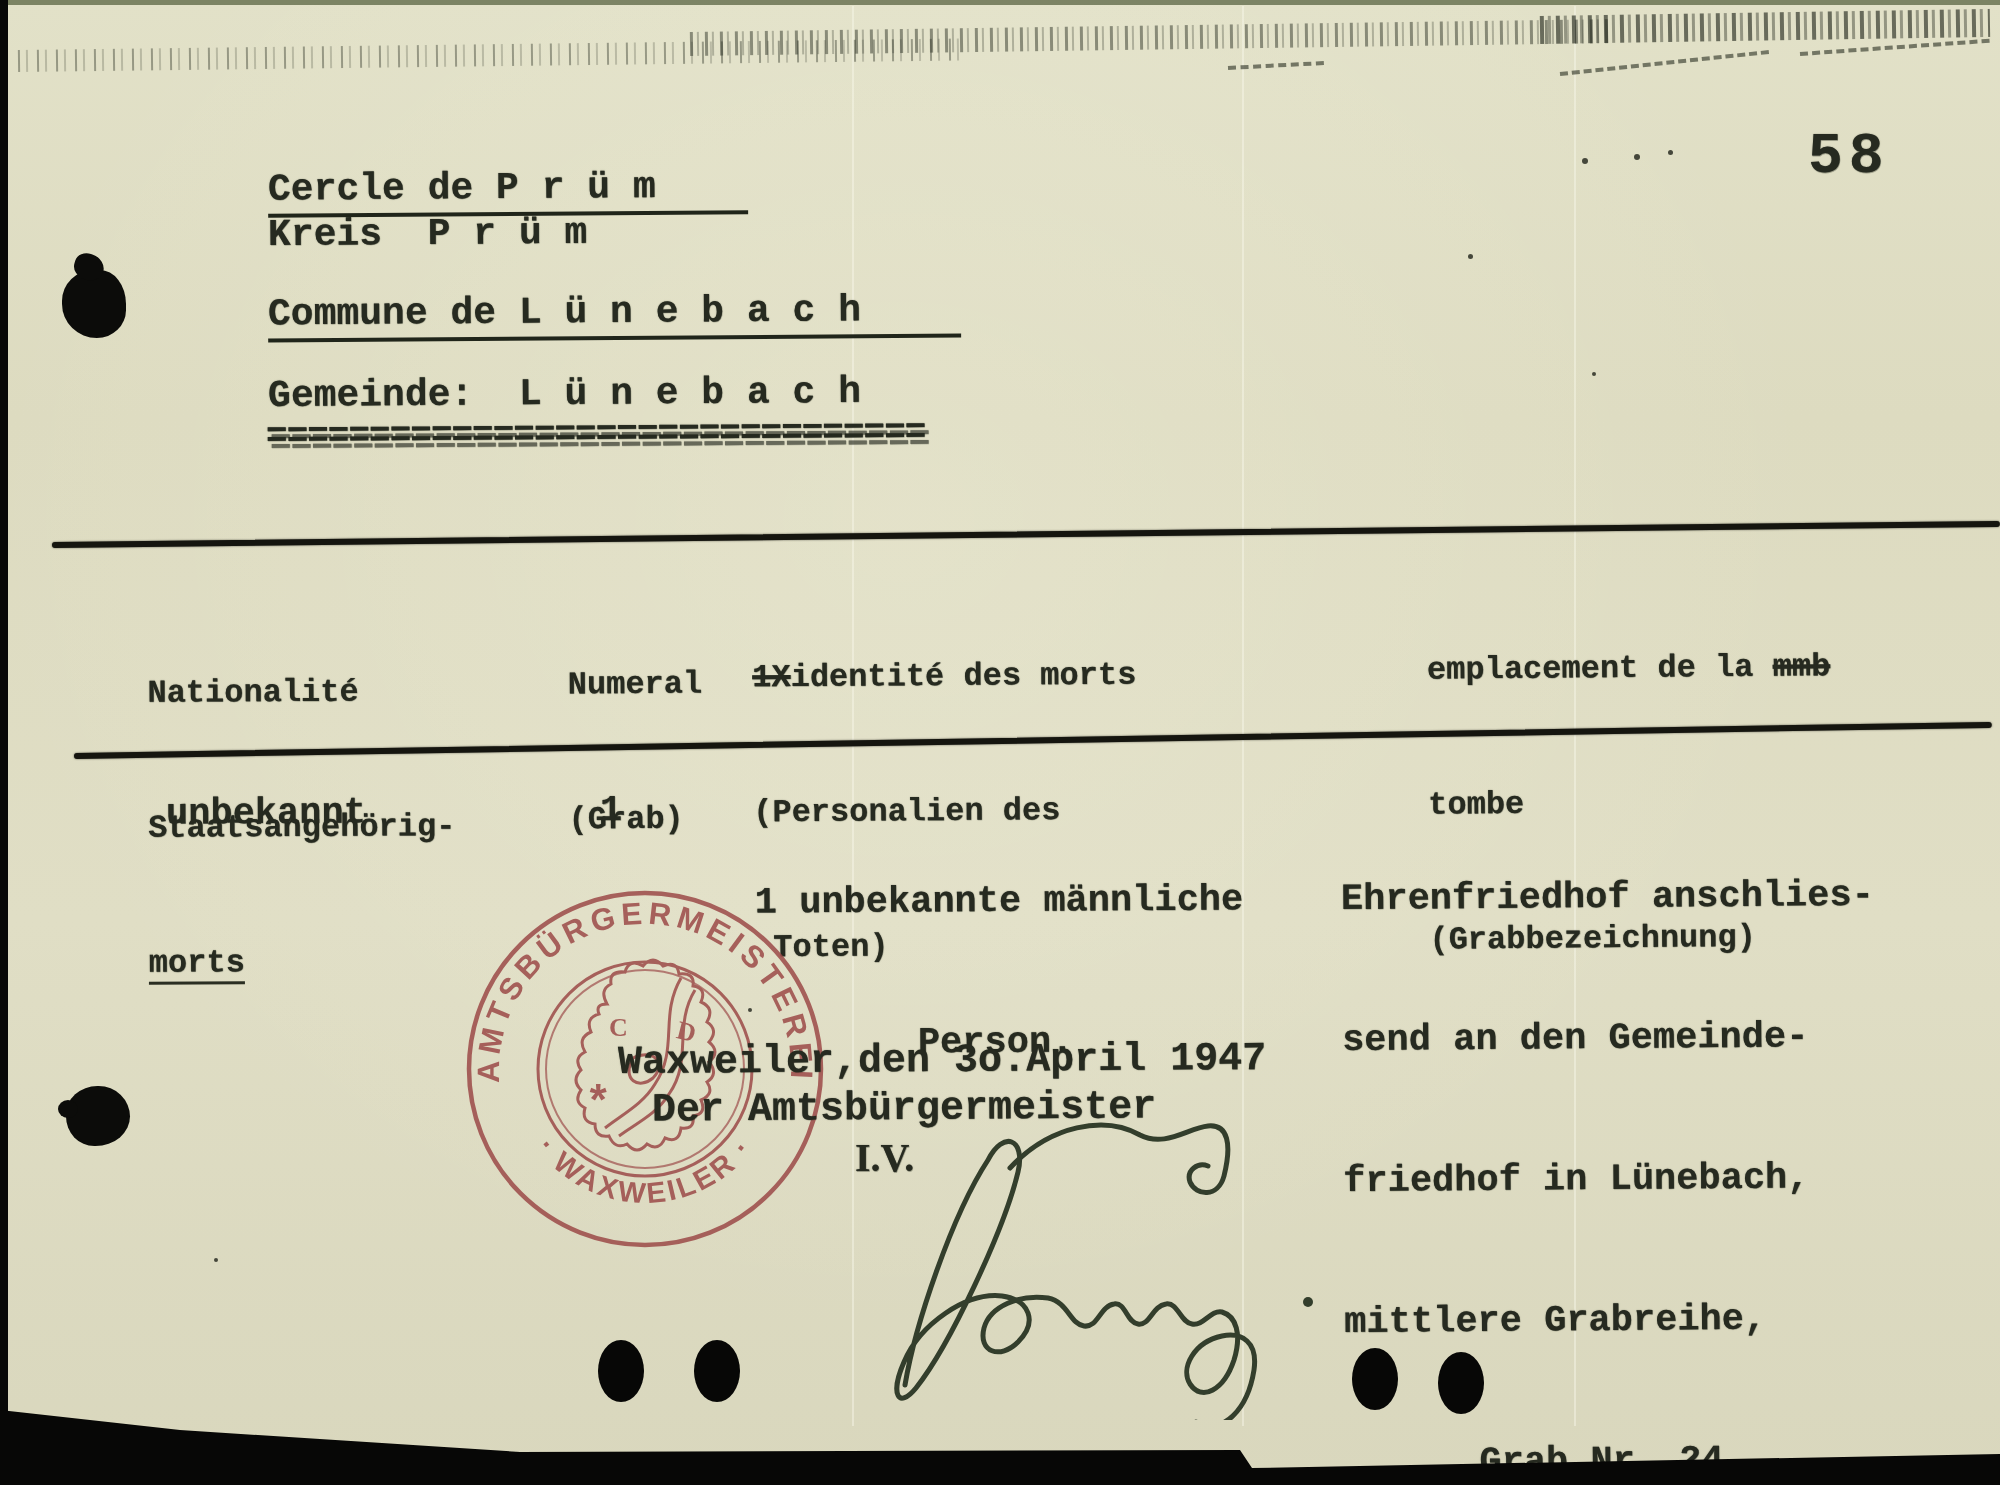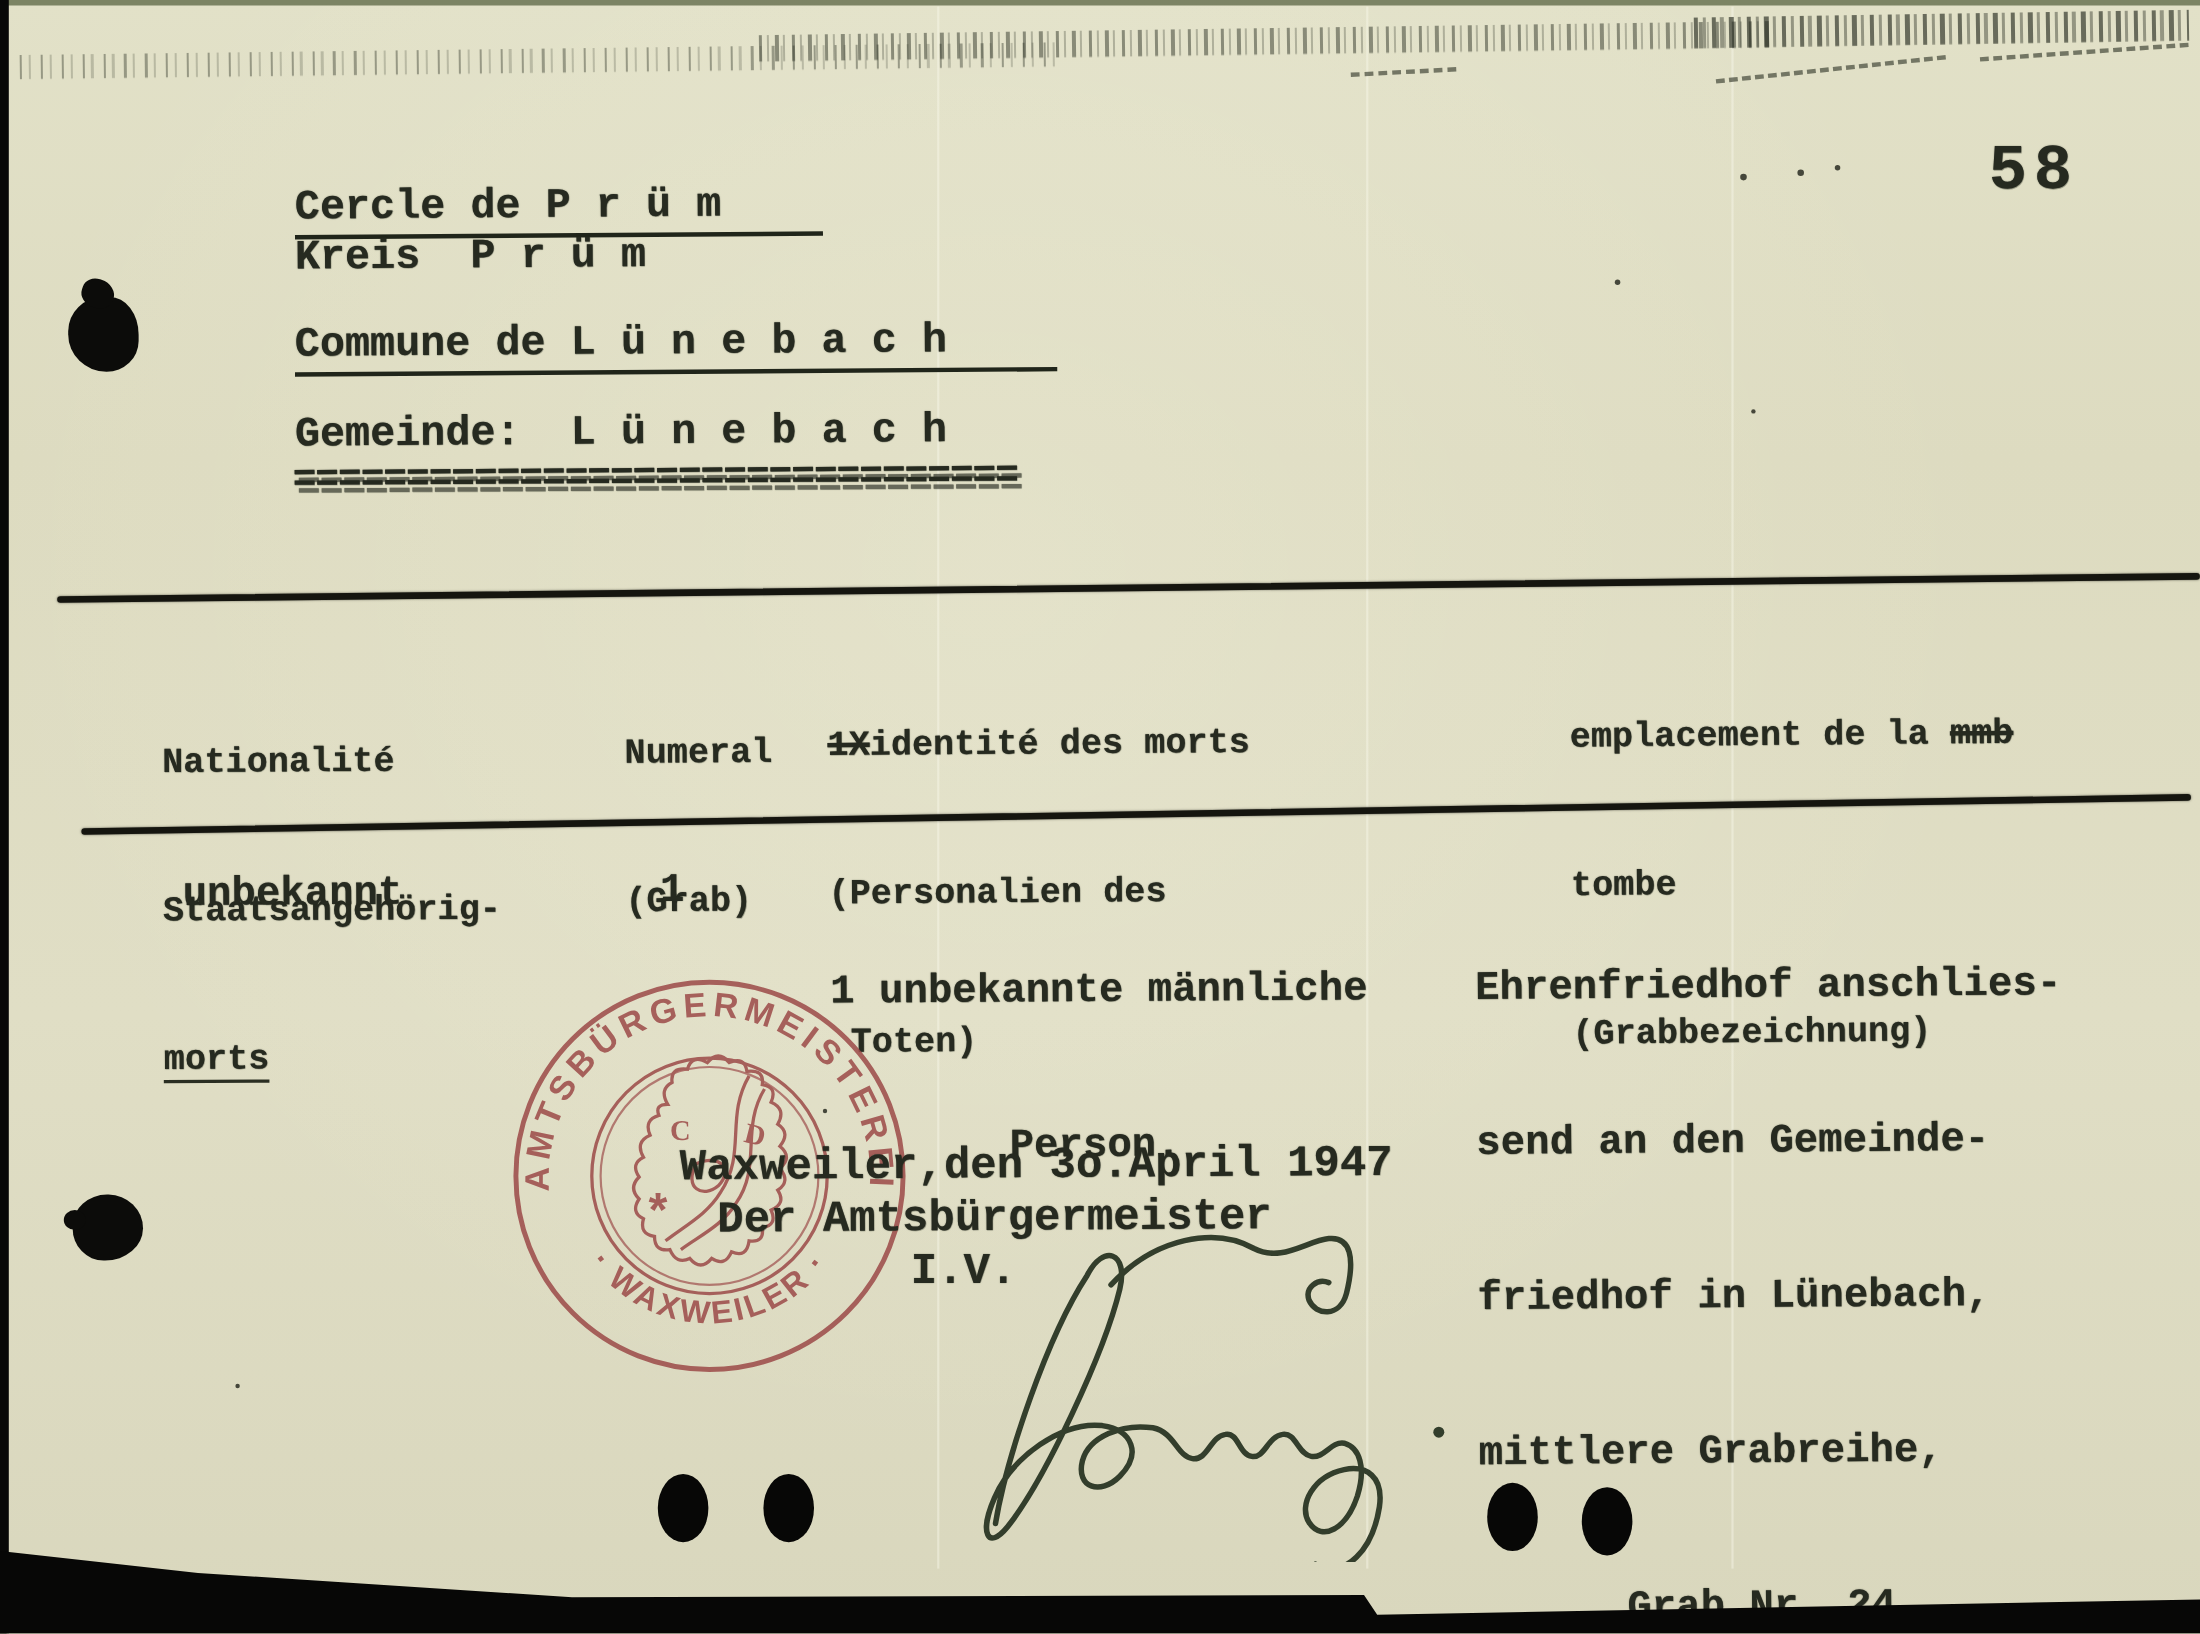--- a/index.html
+++ b/index.html
@@ -150,21 +150,21 @@
   <text fill="#9c4a48" font-size="29" font-weight="bold" font-family="Liberation Sans, sans-serif" style="letter-spacing:3px;">
     <textPath href="#arcBot" startOffset="50%" text-anchor="middle">· WAXWEILER ·</textPath>
   </text>
   <text x="164" y="170" fill="#9c4a48" font-size="26" font-weight="bold" font-family="Liberation Serif, serif">C</text>
   <text x="232" y="174" fill="#9c4a48" font-size="26" font-weight="bold" font-family="Liberation Serif, serif" transform="rotate(14 240 166)">D</text>
   <text x="140" y="250" fill="#9c4a48" font-size="44" font-weight="bold">*</text>
 </svg>
 
 <div class="tw cl" style="left:618px;top:1038px;transform:rotate(-0.35deg);">Waxweiler,den 3o.April 1947</div>
 <div class="tw cl" style="left:652px;top:1086px;transform:rotate(-0.35deg);">Der Amtsbürgermeister</div>
-<div class="tw cl" style="left:828px;top:1134px;">I.V.</div>
+<div class="tw cl" style="left:855px;top:1134px;font-family:Liberation Serif, serif;">I.V.</div>
 
 <svg class="sig" width="540" height="340" viewBox="0 0 540 340">
   <g fill="none" stroke="#273321" stroke-width="5" stroke-linecap="round" stroke-linejoin="round">
     <path d="M 170,88 C 210,45 265,35 300,55 C 325,68 348,48 368,46 C 388,44 392,64 384,96 C 378,118 356,116 350,102 C 346,90 358,82 368,86"></path>
     <path d="M 65,305 C 75,245 112,135 148,80 C 163,50 186,58 178,92 C 164,150 110,265 76,308 C 58,330 50,314 64,282 C 80,244 126,212 162,216 C 190,220 198,242 178,262 C 160,280 138,272 144,248 C 150,226 180,214 208,218 C 228,222 230,244 244,246 C 258,248 260,226 274,224 C 286,222 286,242 298,244 C 310,246 312,226 326,224 C 338,222 340,242 352,244 C 364,246 370,230 382,232 C 396,236 402,254 394,280 C 384,310 362,322 350,304 C 340,288 354,262 382,256 C 402,252 418,262 414,290 C 408,328 384,356 356,342"></path>
     <circle cx="468" cy="222" r="5" fill="#273321" stroke="none"></circle>
   </g>
 </svg>
 
 <div class="blot blot1"></div>

